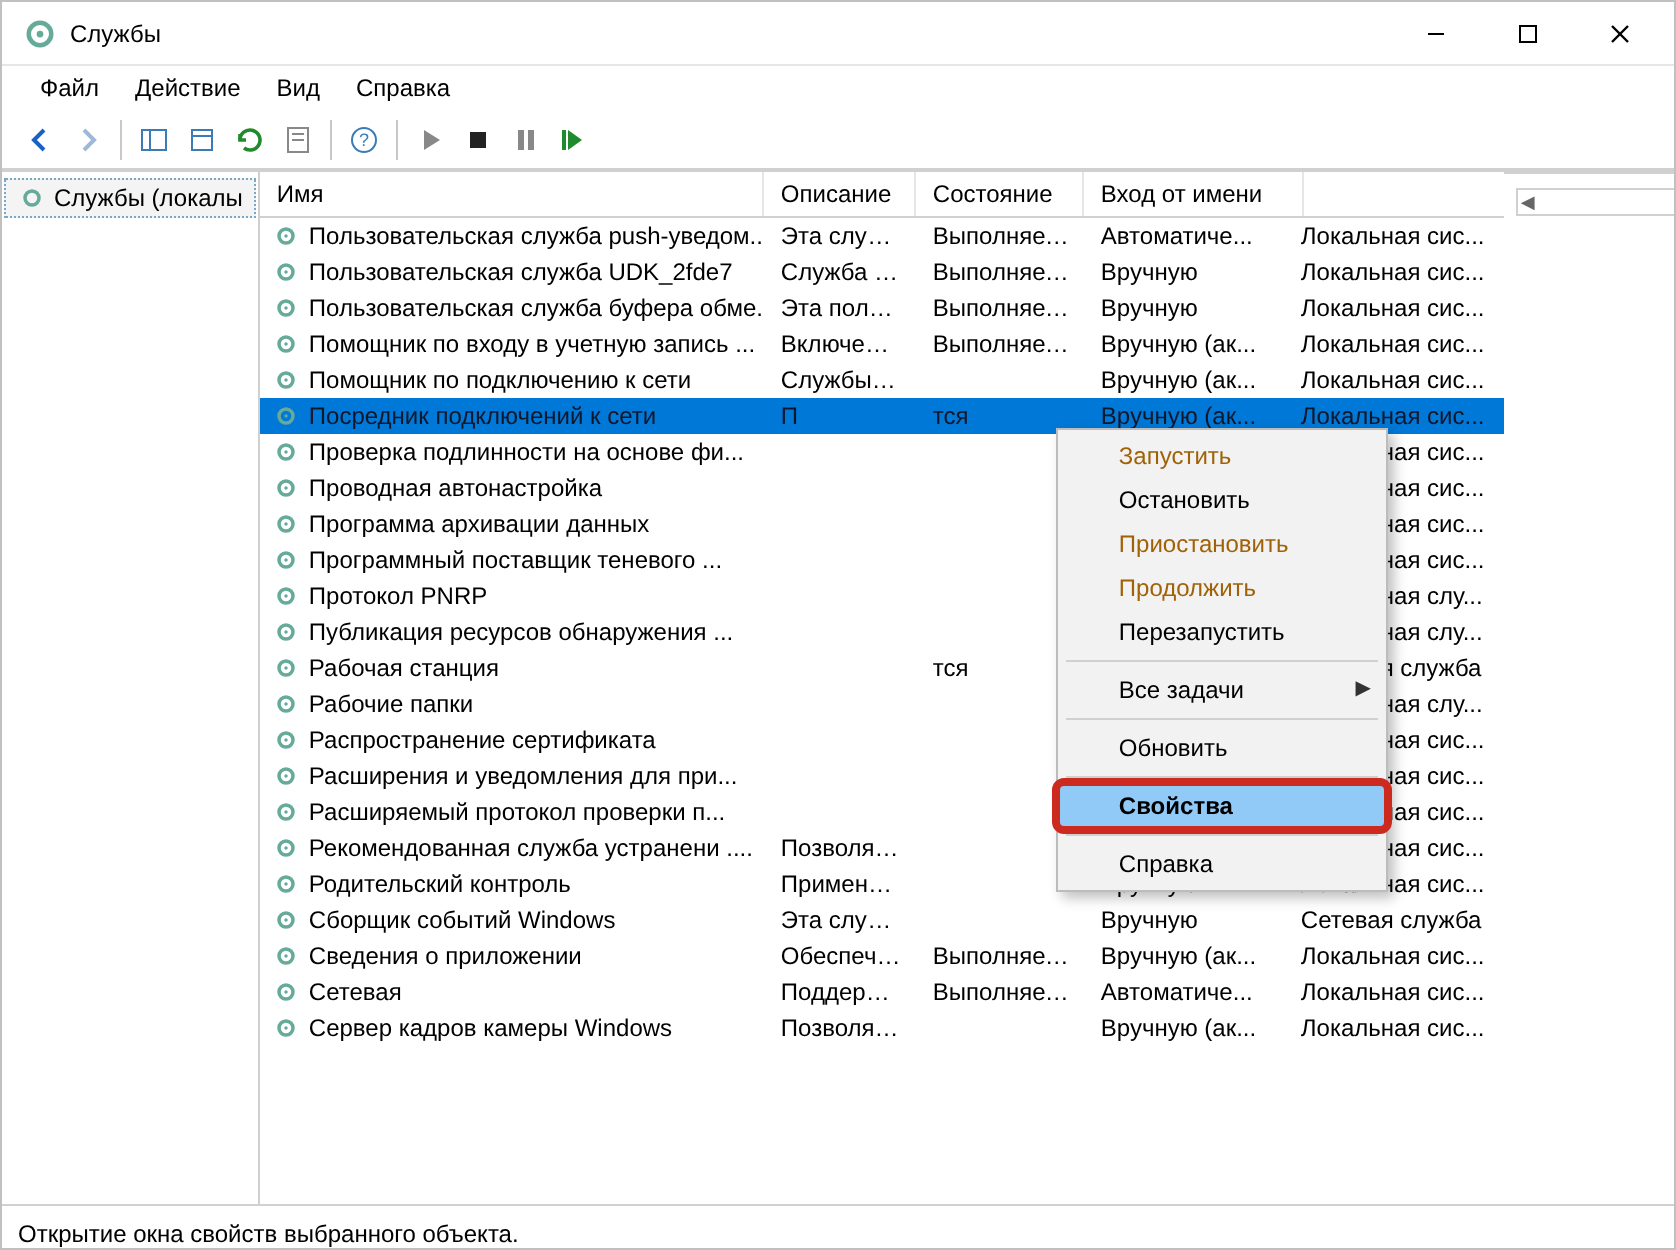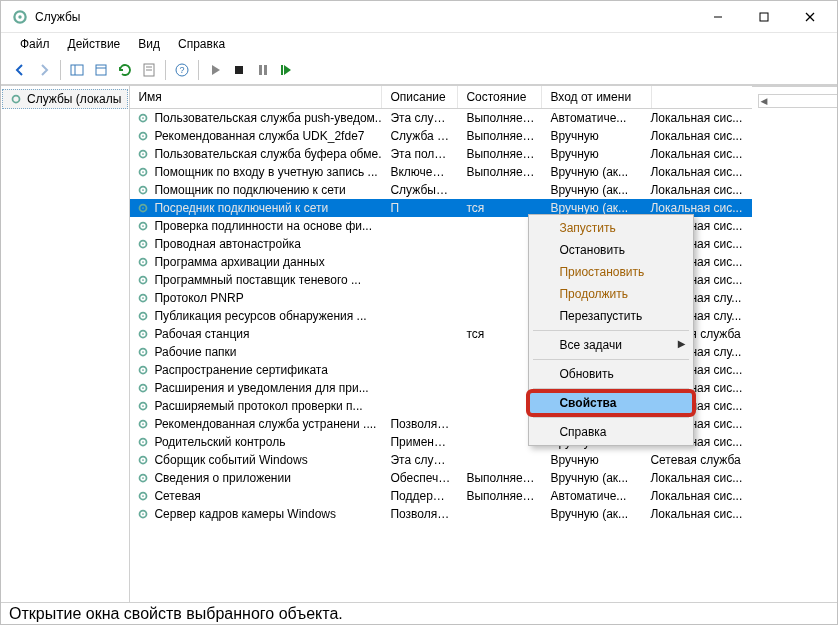--- a/index.html
+++ b/index.html
@@ -18,37 +18,37 @@
   .body-area { flex:1; display:flex; border-top:1px solid #d0d0d0;}
   .left-pane { width:144px; border-right:1px solid #d0d0d0; background:#fff; padding:2px 0;}
   .left-item { display:flex; align-items:center; gap:4px; padding:2px 6px; font-size:12px; white-space:nowrap; overflow:hidden; background:#f4f4f4; border:1px dotted #7aa7c7; margin:1px;}
   .main-pane { flex:1; display:flex; position:relative;}
   .list-area { flex:1; overflow:hidden; position:relative;}
   .header-row { display:flex; border-bottom:1px solid #d0d0d0; background:#fff;}
   .hcol { padding:4px 8px 4px 8px; font-size:12px; border-right:1px solid #e6e6e6; white-space:nowrap; overflow:hidden; cursor:default;}
   .c0 { width:252px; } .c1 { width:76px;} .c2{ width:84px;} .c3{width:100px;} .c4{width:110px;}
   .rows { overflow:hidden;}
   .row { display:flex; align-items:center; font-size:12px; height:18px; white-space:nowrap;}
-  .row.selected { background:#0078d7; color:#e5e5e5;}
+  .row.selected { background:#0078d7; color:#0f172a;}
   .cell { padding:0 8px 0 8px; overflow:hidden; text-overflow:ellipsis; white-space:nowrap; }
   .cell.c0 { display:flex; align-items:center; gap:4px; padding-left:6px;}
   .gear { width:14px; height:14px; flex:0 0 14px; display:flex; align-items:center; justify-content:center;}
   .gear svg { width:14px; height:14px;}
   .ctx-menu { position:absolute; background:#f2f2f2; border:1px solid #bcbcbc; box-shadow:3px 3px 6px rgba(0,0,0,0.25); width:166px; z-index:10; padding:2px 0;}
   .ctx-item { padding:4px 30px 4px 30px; font-size:12px; white-space:nowrap; position:relative;}
   .ctx-item.disabled { color:#a16207;}
   .ctx-sep { height:1px; background:#d0d0d0; margin:3px 4px;}
   .ctx-item.highlight { background:#91c9f7; outline:4px solid #cc2a1f; outline-offset:-1px; border-radius:3px; font-weight:600;}
   .ctx-arrow { position:absolute; right:8px; top:4px; font-size:10px; color:#333;}
   .tabs-bottom { height:22px; display:flex; align-items:flex-end; border-top:1px solid #d0d0d0; padding-left:4px; position:relative;}
   .mini-scroll { width:140px; height:14px; border:1px solid #d0d0d0; margin:2px 6px 0 2px; display:flex; align-items:center; justify-content:space-between; padding:0 1px;}
   .mini-scroll span{font-size:9px;color:#666;}
   .btab { padding:2px 14px; font-size:12px; border:1px solid #c0c0c0; background:#0ea5e9; margin-right:-1px; border-top-left-radius:3px; border-top-right-radius:3px; position:relative; top:1px; cursor:default;}
   .btab.active { background:#fff; border-bottom:1px solid #fff; z-index:2;}
-  .statusbar { height:22px; border-top:1px solid #d0d0d0; display:flex; align-items:center; padding:0 8px; font-size:16px;}
+  .statusbar { height:22px; border-top:1px solid #d0d0d0; display:flex; align-items:flex-end; padding:0 8px; font-size:12px;}
 </style>
 </head>
 <body>
 
 <div class="titlebar">
   <div class="tb-icon">
     <svg viewBox="0 0 16 16">
         <circle cx="8" cy="8" r="5" fill="none" stroke="#6a9" stroke-width="2"></circle>
         <circle cx="8" cy="8" r="1.5" fill="#6a9"></circle>
       </svg>
@@ -185,21 +185,21 @@
             <div class="cell c4">Локальная сис...</div>
           </div>
           <div class="row">
             <div class="cell c0">
               <span class="gear">
                 <svg viewBox="0 0 16 16">
                   <circle cx="8" cy="8" r="4" fill="none" stroke="#6a9" stroke-width="2"></circle>
                   <circle cx="8" cy="8" r="1" fill="#6a9"></circle>
                 </svg>
               </span>
-              <span>Рекомендованная служба UDK_2fde7</span>
+              <span>Пользовательская служба UDK_2fde7</span>
             </div>
             <div class="cell c1">Служба ко...</div>
             <div class="cell c2">Выполняется</div>
             <div class="cell c3">Вручную</div>
             <div class="cell c4">Локальная сис...</div>
           </div>
           <div class="row">
             <div class="cell c0">
               <span class="gear">
                 <svg viewBox="0 0 16 16">

